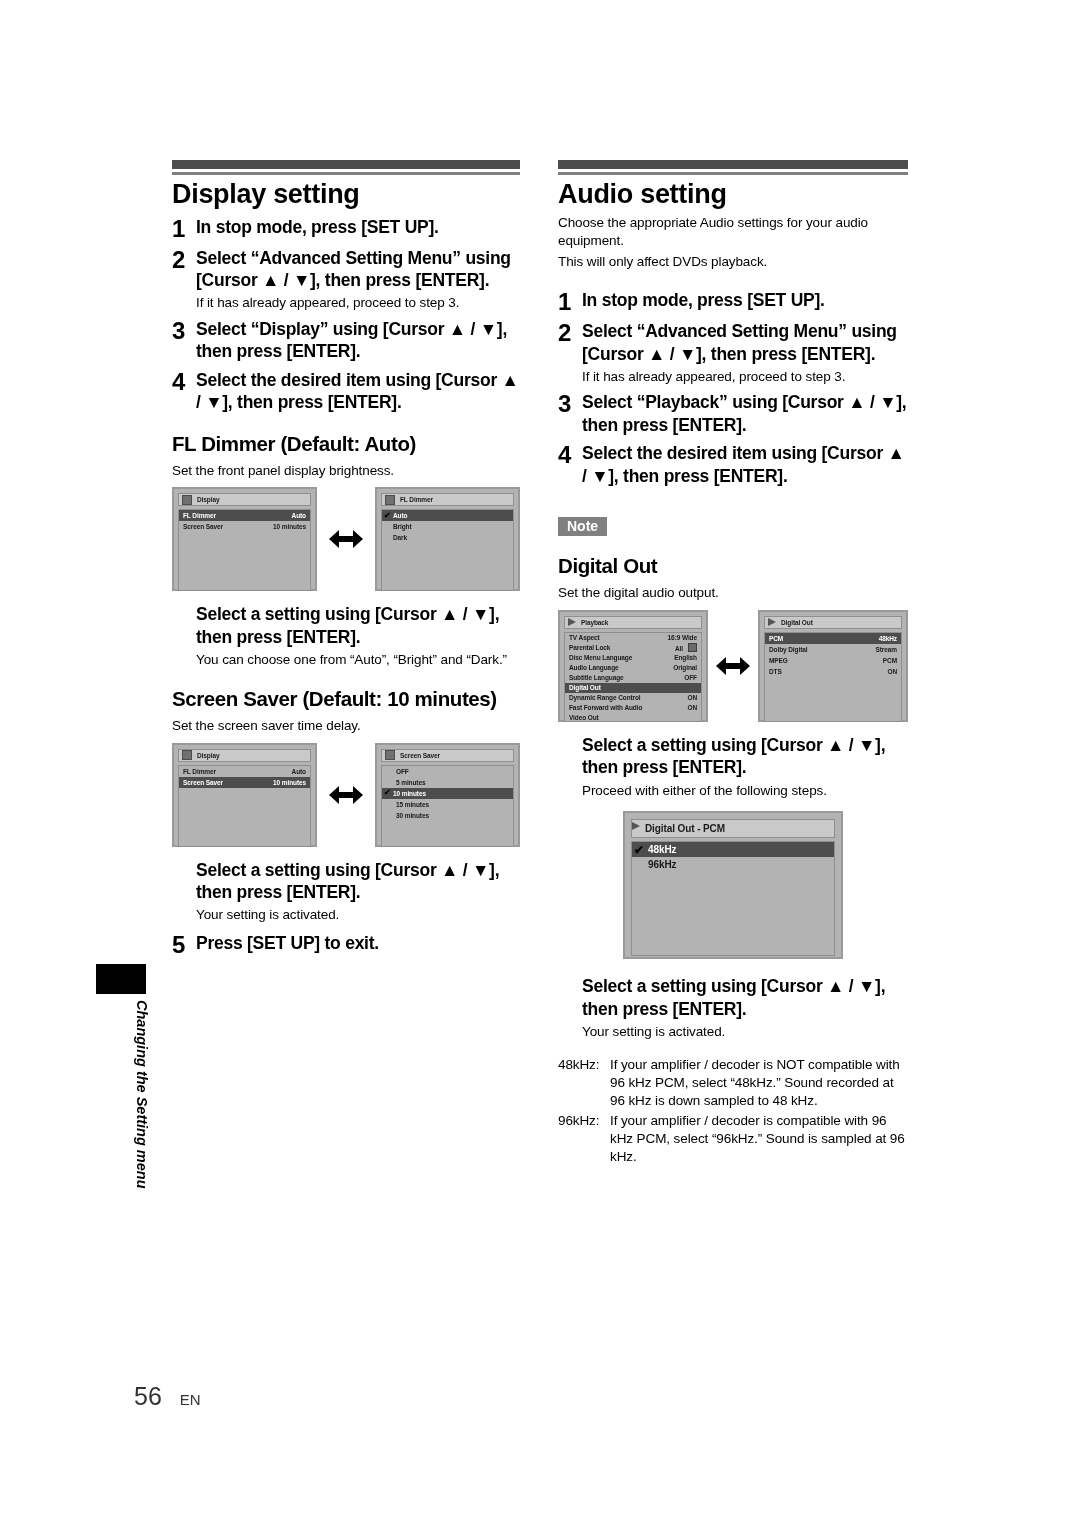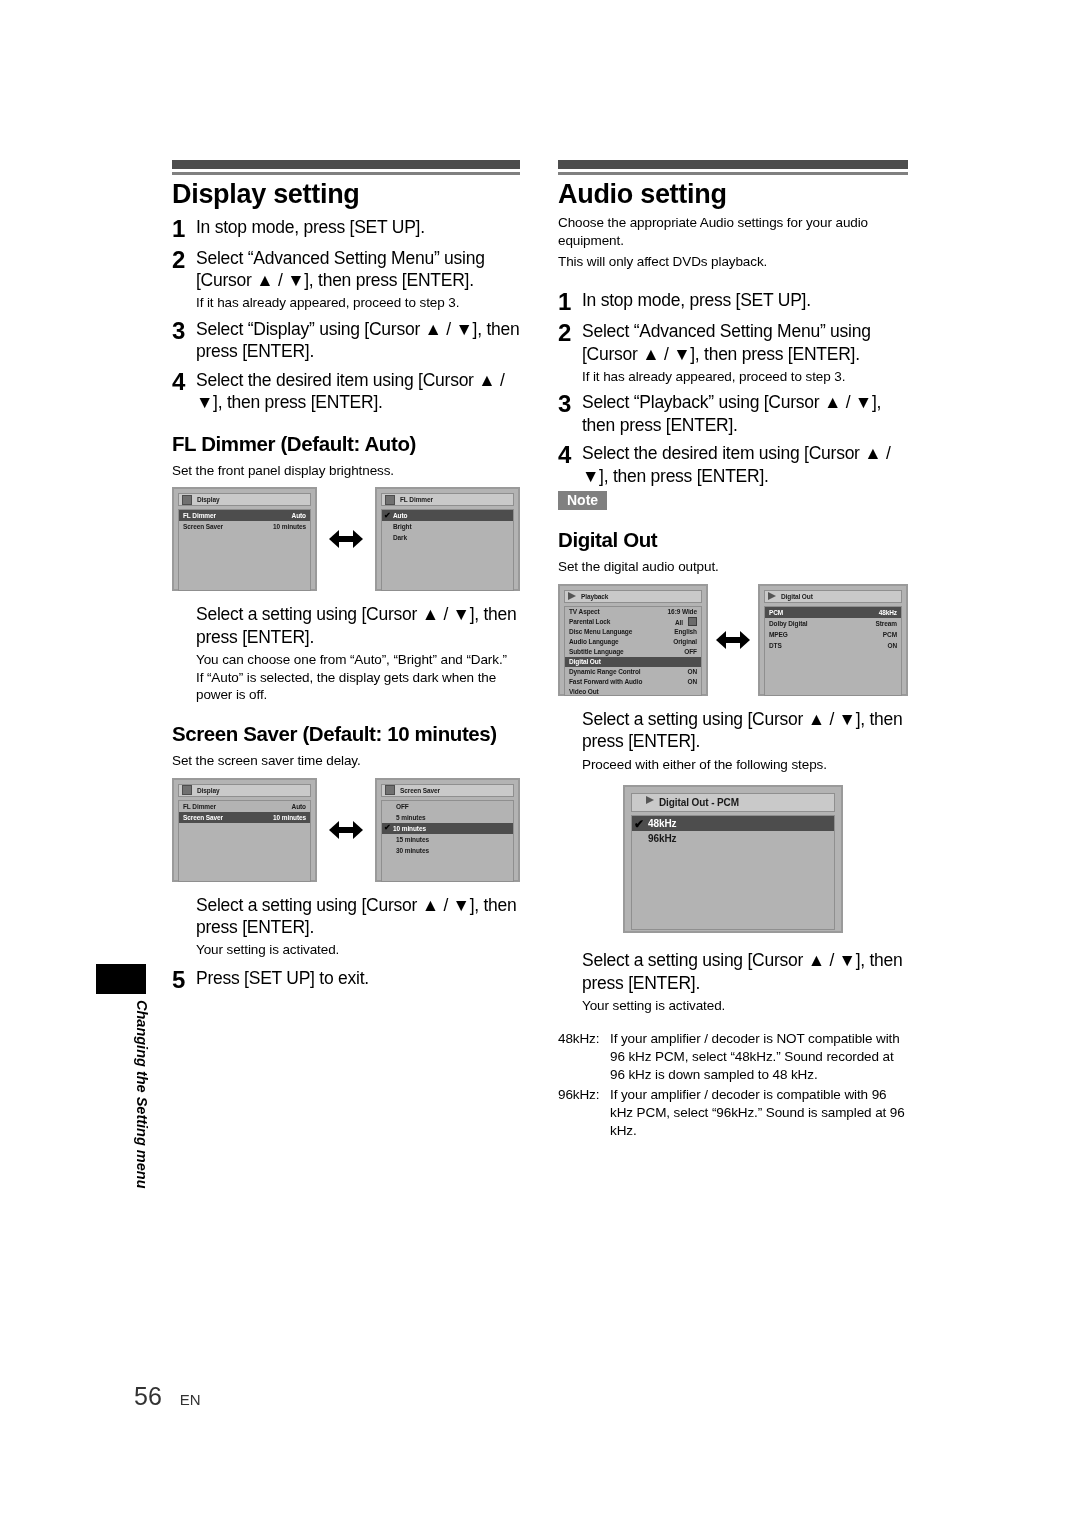--- a/index.html
+++ b/index.html
@@ -61,21 +61,21 @@
     font-size: 24px;
     font-weight: bold;
     width: 24px;
     flex: 0 0 24px;
     line-height: 1.0;
     margin-top: 1px;
   }
   .step-body { flex: 1 1 auto; }
   .step-text {
     font-size: 17.5px;
-    font-weight: normal;
+    font-weight: bold;
     line-height: 1.28;
     letter-spacing: -0.25px;
   }
   .step-sub {
     font-size: 13.5px;
     font-weight: normal;
     line-height: 1.3;
     margin-top: 3px;
     letter-spacing: -0.1px;
   }
@@ -102,21 +102,21 @@
   .instr .step-text { font-size: 17.5px; }
 
   
   .note-tag {
     display: inline-block;
     background: #808080;
     color: #ffffff;
     font-size: 14px;
     font-weight: bold;
     padding: 1px 9px 2px 9px;
-    margin-top: 4px;
+    margin-top: 30px;
   }
   .note-list {
     margin: 4px 0 0 0;
     padding: 0;
     list-style: none;
   }
   .note-list li {
     font-size: 13.5px;
     line-height: 1.33;
     padding-left: 11px;
@@ -419,21 +419,20 @@
             <span class="chk hidden">✔</span>
             <span class="opt-label">Dark</span>
           </div>
         </div>
       </div>
     </div>
 
     <div class="instr">
       <div class="step-text">Select a setting using [Cursor ▲ / ▼], then press [ENTER].</div>
       <div class="step-sub">You can choose one from “Auto”, “Bright” and “Dark.”</div>
-      <div class="step-sub" style="margin-top:0">If “Auto” is selected, the display gets dark when the power is off.</div>
     </div>
 
     <h2 class="sub-title">Screen Saver (Default: 10 minutes)</h2>
     <p class="body-text">Set the screen saver time delay.</p>
 
     <div class="screens-row">
       <div class="osd" style="width:152px;height:104px;">
         <div class="osd-title">
           <span class="t-ico"></span>
           <span class="t-label">Display</span>
@@ -623,21 +622,21 @@
     </div>
 
     <div class="instr">
       <div class="step-text">Select a setting using [Cursor ▲ / ▼], then press [ENTER].</div>
       <div class="step-sub">Proceed with either of the following steps.</div>
     </div>
 
 
     <div style="display:flex;justify-content:center;margin-top:12px;">
       <div class="osd" style="width:220px;height:148px;padding:6px;">
-        <div class="osd-title" style="height:19px;padding:0 14px;">
+        <div class="osd-title" style="height:19px;padding:0 0;">
           <span class="t-ico play" style="width:13px;height:13px;"></span>
           <span class="t-label" style="font-size:10px;">Digital Out - PCM</span>
         </div>
         <div class="osd-body" style="height:115px;">
           <div class="osd-opt sel" style="height:15px;font-size:10px;">
             <span class="chk" style="width:14px;flex:0 0 14px;font-size:12px;">✔</span>
             <span class="opt-label">48kHz</span>
           </div>
           <div class="osd-opt" style="height:15px;font-size:10px;">
             <span class="chk hidden" style="width:14px;flex:0 0 14px;font-size:12px;">✔</span>

